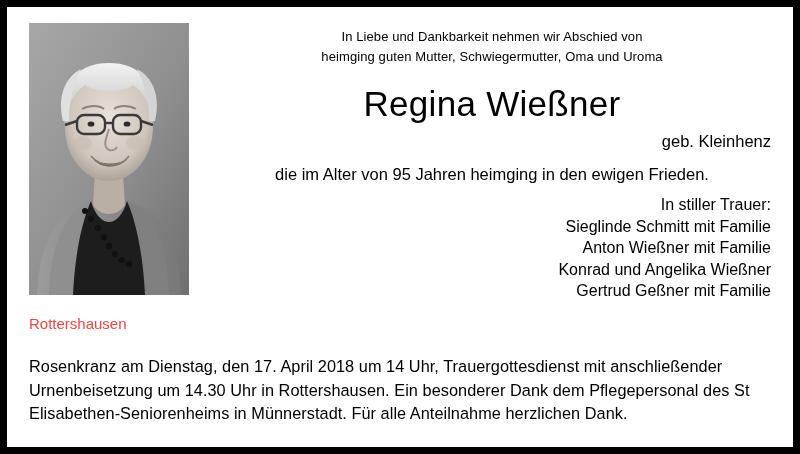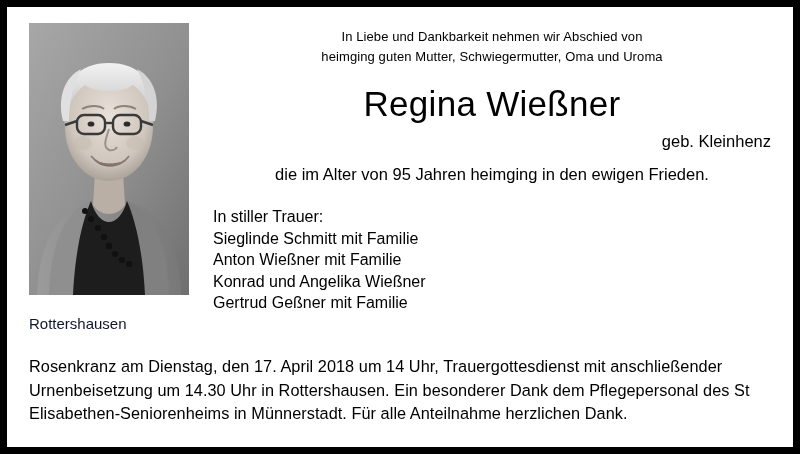--- a/index.html
+++ b/index.html
@@ -40,21 +40,21 @@
     overflow: hidden;
     position: relative;
   }
   .portrait svg {
     display: block;
   }
   .place-name {
     margin-top: 20px;
     font-size: 15px;
     line-height: 1.2;
-    color: #0f172a;
+    color: #ef4444;
   }
   .text-col {
     flex: 1 1 auto;
     padding-left: 14px;
     padding-top: 4px;
     text-align: center;
   }
   .intro {
     font-size: 13px;
     line-height: 1.5;
@@ -71,22 +71,22 @@
     font-size: 16.5px;
     margin-top: 8px;
     text-align: right;
   }
   .passing {
     font-size: 16.5px;
     margin-top: 12px;
     line-height: 1.4;
   }
   .mourners {
-    margin-top: 20px;
-    text-align: left;
+    margin-top: 8px;
+    text-align: right;
     font-size: 16px;
     line-height: 1.34;
   }
   .mourners .m-line {
     display: block;
   }
   .bottom-text {
     margin-top: 22px;
     font-size: 16.3px;
     line-height: 1.45;

